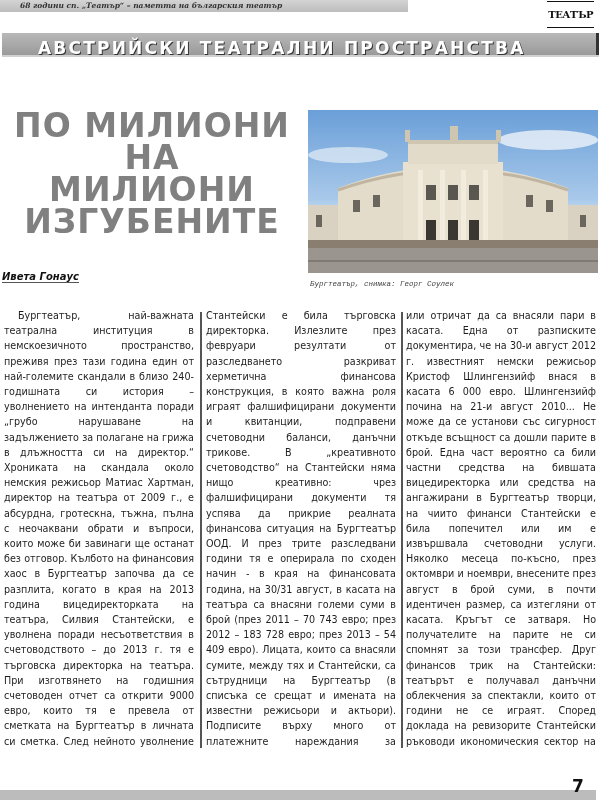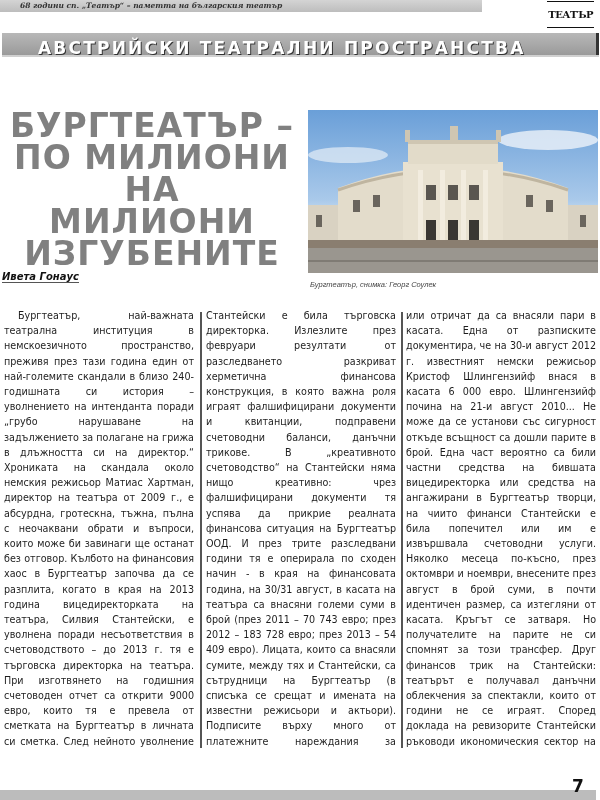--- a/index.html
+++ b/index.html
@@ -3,21 +3,21 @@
   <meta charset="utf-8">
   <style>
     html, body { margin: 0; padding: 0; }
     body {
       width: 600px; height: 800px; overflow: hidden; position: relative;
       background: #ffffff;
       font-family: "DejaVu Sans", sans-serif;
       color: #1a1a1a;
     }
     .top-strip {
-      position: absolute; left: 0; top: 0; width: 482px; height: 12px;
+      position: absolute; left: 0; top: 0; width: 408px; height: 12px;
       background: linear-gradient(#d4d4d4, #bdbdbd);
       text-decoration: underline;
     }
     .top-strip-text {
       position: absolute; left: 20px; top: 0px; height: 12px; line-height: 12px;
       font-family: "DejaVu Serif", serif; font-style: italic; font-weight: bold;
       font-size: 7.5px; color: #333;
       white-space: nowrap;
     }
     .logo {
@@ -56,21 +56,21 @@
       border-bottom: 1px solid #555;
     }
     .photo {
       position: absolute; left: 308px; top: 110px; width: 290px; height: 163px;
       overflow: hidden;
       background: linear-gradient(180deg, #6a9fd8 0%, #a9c9ea 55%, #dbe8f4 70%, #c8c4bb 72%);
     }
     .photo svg { display: block; }
     .caption {
       position: absolute; left: 310px; top: 280px;
-      font-family: Liberation Sans, sans-serif; font-style: italic;
+      font-family: Liberation Mono, monospace; font-style: italic;
       font-size: 7.5px; color: #444;
     }
     .col {
       position: absolute; top: 308px; height: 440px;
       font-family: "DejaVu Sans", sans-serif; font-size: 9.6px; line-height: 15.2px;
       text-align: justify; color: #1d1d1d;
       overflow: hidden;
     }
     .col p { margin: 0; }
     .col1 { left: 4px; width: 190px; }
@@ -98,21 +98,20 @@
 <div class="top-strip">
   <span class="top-strip-text">68 години сп. „Театър“ – паметта на българския театър</span>
 </div>
 <div class="logo">ТЕАТЪР</div>
 
 <div class="section-banner">
   <span class="section-title">АВСТРИЙСКИ ТЕАТРАЛНИ ПРОСТРАНСТВА</span>
 </div>
 
 <h1 class="headline">
-  <span>БУРГТЕАТЪР –</span>
   <span>ПО МИЛИОНИ</span>
   <span>НА</span>
   <span>МИЛИОНИ</span>
   <span>ИЗГУБЕНИТЕ</span>
 </h1>
 
 <div class="author">Ивета Гонаус</div>
 
 <div class="photo">
   <svg width="290" height="163" viewBox="0 0 290 163">

